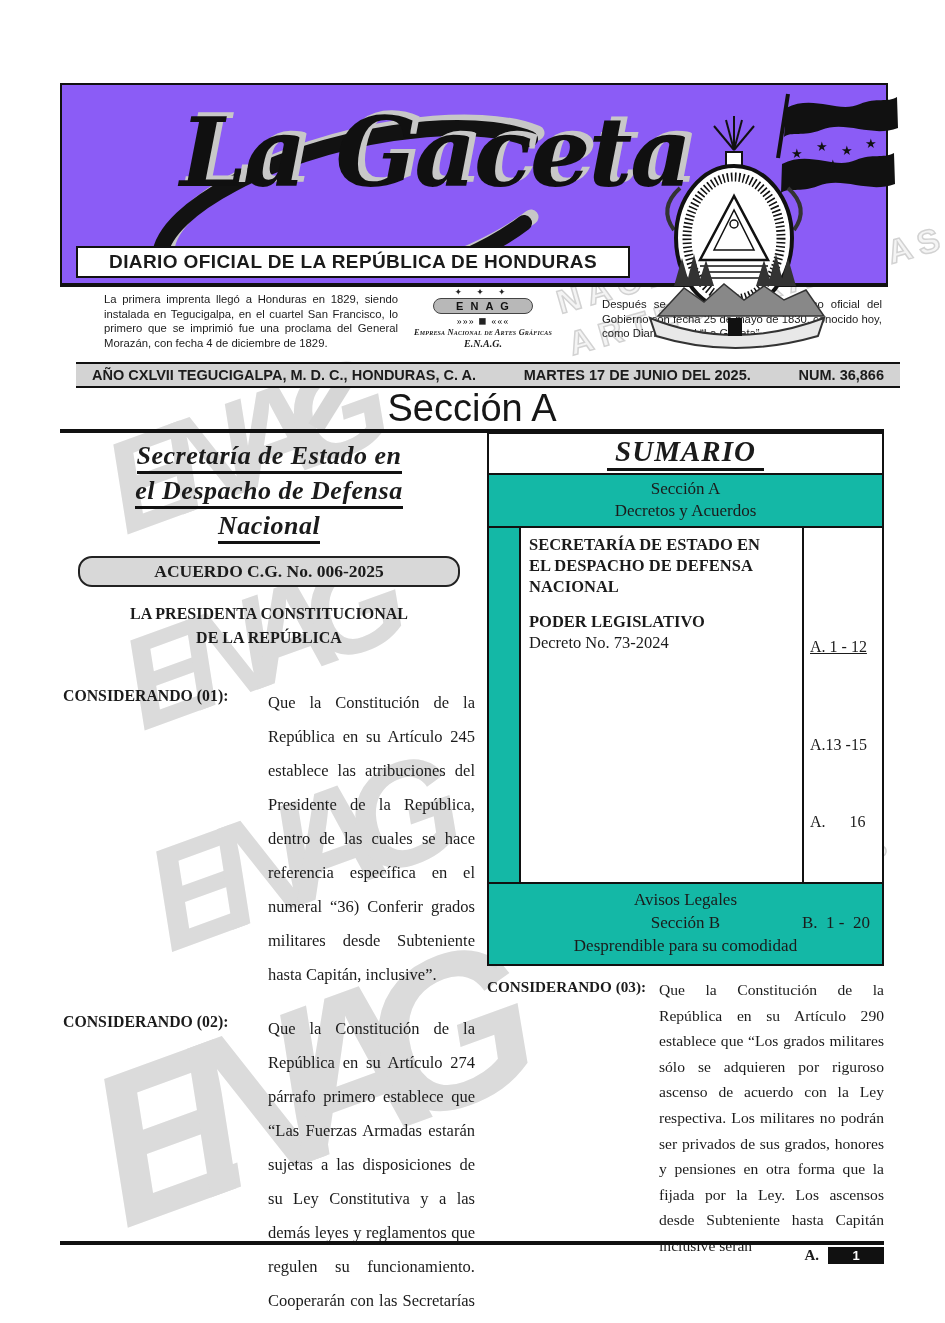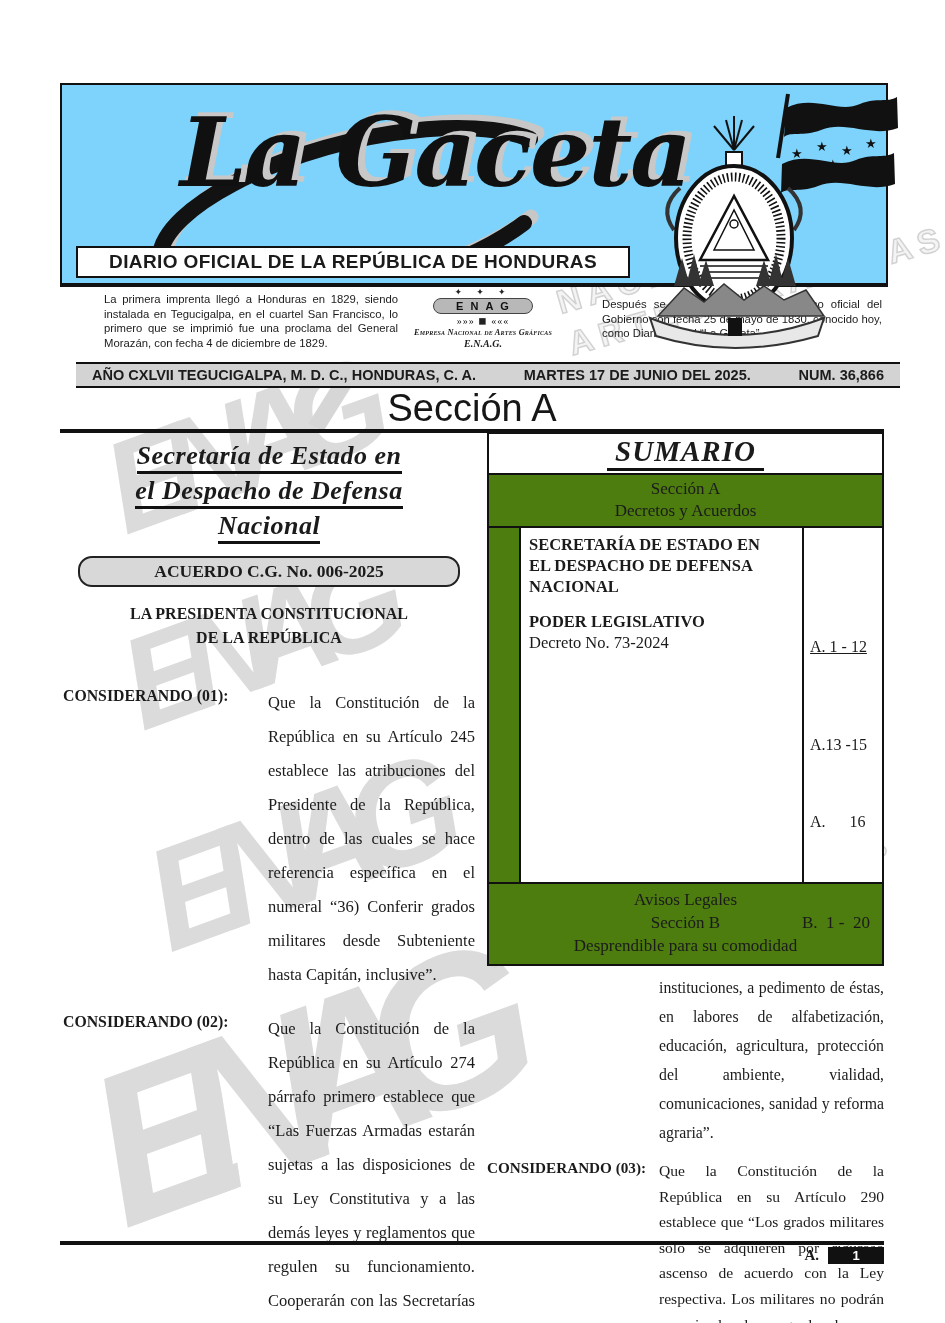--- a/index.html
+++ b/index.html
@@ -9,21 +9,21 @@
   .wm{position:absolute;z-index:0;transform-origin:0 0;line-height:1;
       font-family:"Liberation Sans",sans-serif;font-weight:bold;font-style:italic;
       color:#dbdbdb;white-space:nowrap;}
   .wm-outline{position:absolute;z-index:0;transform-origin:0 0;
       font-family:"Liberation Sans",sans-serif;font-weight:bold;
       color:#f4f4f4;-webkit-text-stroke:1.5px #d2d2d2;letter-spacing:7px;
       line-height:1.3;white-space:nowrap;}
   .wm-slash{position:absolute;z-index:0;background:#d6d6d6;}
   
   .masthead{position:absolute;left:60px;top:83px;width:824px;height:198px;
-      border:2px solid #111;border-bottom:4px solid #111;background:#7dd3fc;z-index:1;}
+      border:2px solid #111;border-bottom:4px solid #111;background:#8b5cf6;z-index:1;}
   .gaceta-swoosh{position:absolute;left:6px;top:2px;z-index:1;}
   .gaceta-text{position:absolute;left:118px;top:12px;z-index:2;
       font-family:"DejaVu Serif",serif;font-style:italic;font-weight:bold;
       font-size:95px;letter-spacing:-2px;color:#101010;
       text-shadow:7px -4px 0 #c8c8c8;white-space:nowrap;}
   .diario-box{position:absolute;left:14px;bottom:5px;width:550px;height:28px;
       border:2px solid #111;background:#fff;display:flex;align-items:center;justify-content:center;
       font-family:"Liberation Sans",sans-serif;font-weight:bold;font-size:19px;letter-spacing:.4px;z-index:2;}
   .coat{position:absolute;left:628px;top:88px;width:272px;height:264px;z-index:3;}
   
@@ -58,21 +58,21 @@
   .authority{margin-top:17px;text-align:center;font-weight:bold;font-size:16px;line-height:20px;}
   .authority .l2{margin-top:4px;}
   .para{display:flex;}
   .para-label{flex:none;font-weight:bold;font-size:15.8px;padding-top:1px;}
   .para-text{flex:1;text-align:justify;}
   .lcol .para-label{width:205px;}
   .lcol .para-text{font-size:16.5px;line-height:34px;}
   .p1{margin-top:38px;} .p2{margin-top:20px;}
   .rcol{position:absolute;left:487px;top:432px;width:397px;z-index:1;}
   
-  .sumario{border:2px solid #111;background:#4d7c0f;}
+  .sumario{border:2px solid #111;background:#14b8a6;}
   .sum-title{background:#fff;text-align:center;padding:1px 0 5px;border-bottom:2px solid #111;}
   .sum-title span{font-weight:bold;font-style:italic;font-size:29px;border-bottom:3px solid #111;
       padding:0 8px 1px;letter-spacing:1px;}
   .sec-head{text-align:center;font-size:17px;line-height:22px;padding:3px 0 4px;border-bottom:2px solid #111;}
   .sum-table{display:flex;}
   .sum-spacer{width:30px;}
   .sum-main{flex:1;background:#fff;border-left:2px solid #111;border-right:2px solid #111;
       padding:6px 8px 8px;font-size:16.5px;line-height:21px;}
   .sum-main .bold{font-weight:bold;}
   .sum-main .detail{white-space:nowrap;}
@@ -225,21 +225,20 @@
           <div class="pg3">A.      16</div>
         </div>
       </div>
       <div class="sec-b">
         <div>Avisos Legales</div>
         <div>Sección B</div>
         <div class="bpages">B.  1 -  20</div>
         <div>Desprendible para su comodidad</div>
       </div>
     </div>
-    <div class="continuation">instituciones, a pedimento de éstas, en labores de alfabetización, educación, agricultura, protección del ambiente, vialidad, comunicaciones, sanidad y reforma agraria”.</div>
     <div class="para p3">
       <div class="para-label">CONSIDERANDO (03):</div>
       <div class="para-text">Que la Constitución de la República en su Artículo 290 establece que “Los grados militares sólo se adquieren por riguroso ascenso de acuerdo con la Ley respectiva. Los militares no podrán ser privados de sus grados, honores y pensiones en otra forma que la fijada por la Ley. Los ascensos desde Subteniente hasta Capitán inclusive serán</div>
     </div>
   </div>
 
   <div class="foot-rule"></div>
   <div class="foot-page">
     <span>A.</span>
     <span class="foot-box">1</span>

